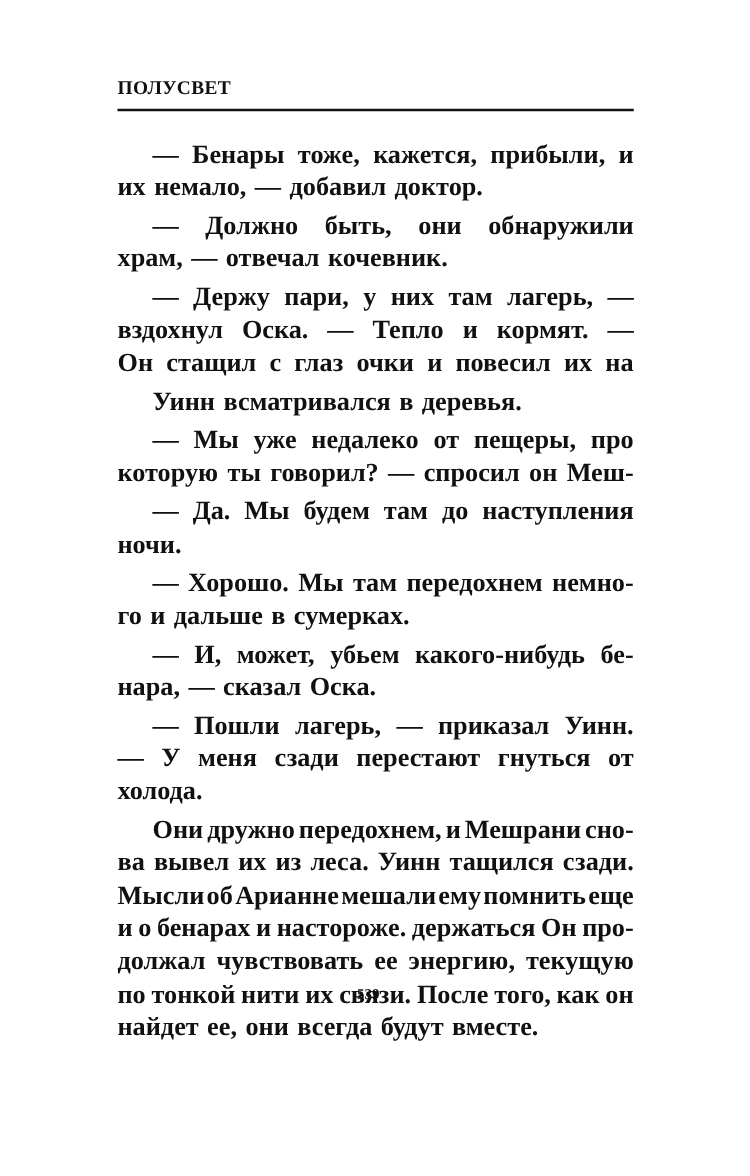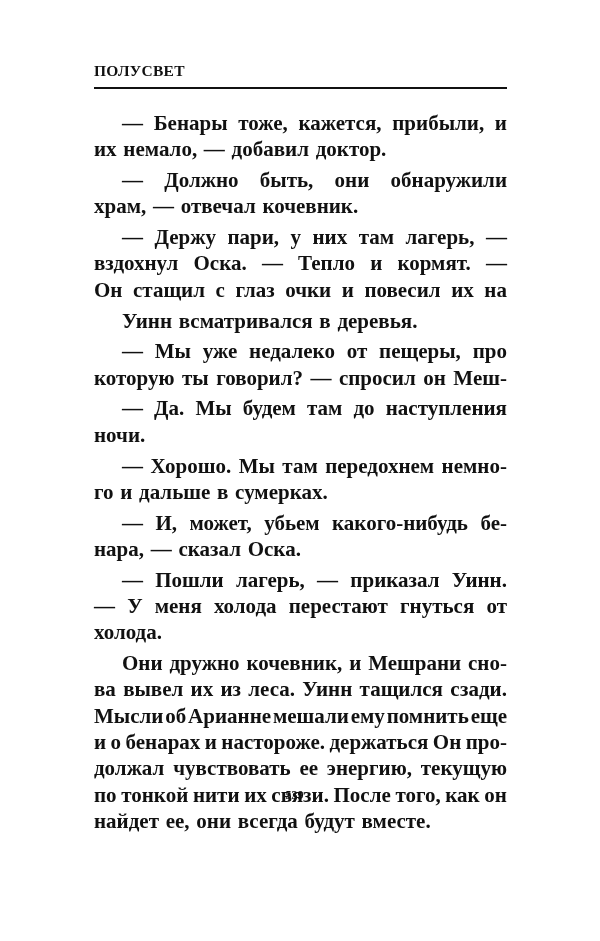--- a/index.html
+++ b/index.html
@@ -179,35 +179,35 @@
         <span class="w">Пошли</span>
         <span class="w">лагерь,</span>
         <span class="w">—</span>
         <span class="w">приказал</span>
         <span class="w">Уинн.</span>
       </div>
       <div class="line">
         <span class="w">—</span>
         <span class="w">У</span>
         <span class="w">меня</span>
-        <span class="w">холода</span>
+        <span class="w">сзади</span>
         <span class="w">перестают</span>
         <span class="w">гнуться</span>
         <span class="w">от</span>
       </div>
       <div class="line last">
         <span class="w">холода.</span>
       </div>
     </div>
     <div class="para-gap"></div>
     <div>
       <div class="line indent">
         <span class="w">Они</span>
         <span class="w">дружно</span>
-        <span class="w">кочевник,</span>
+        <span class="w">передохнем,</span>
         <span class="w">и</span>
         <span class="w">Мешрани</span>
         <span class="w">сно-</span>
       </div>
       <div class="line">
         <span class="w">ва</span>
         <span class="w">вывел</span>
         <span class="w">их</span>
         <span class="w">из</span>
         <span class="w">леса.</span>

